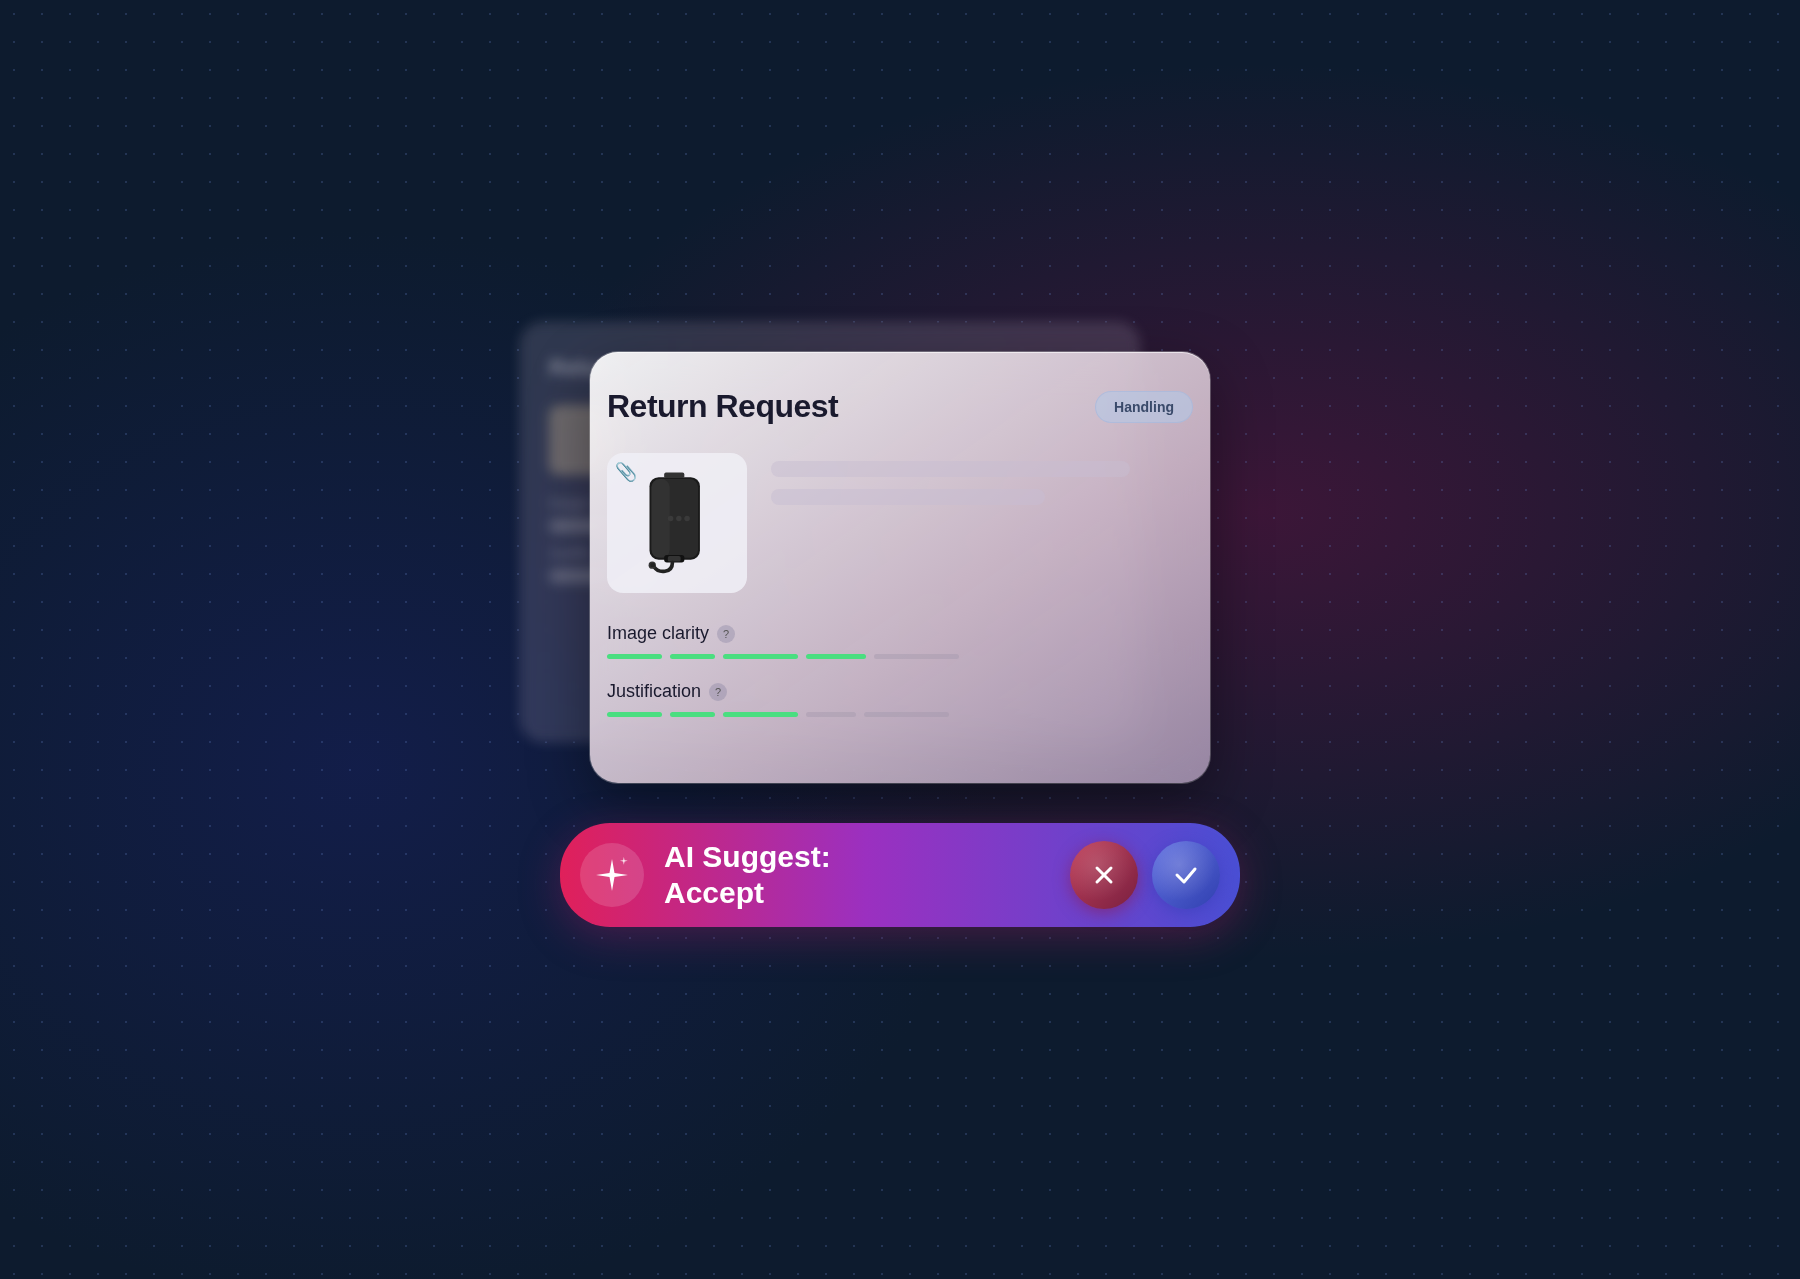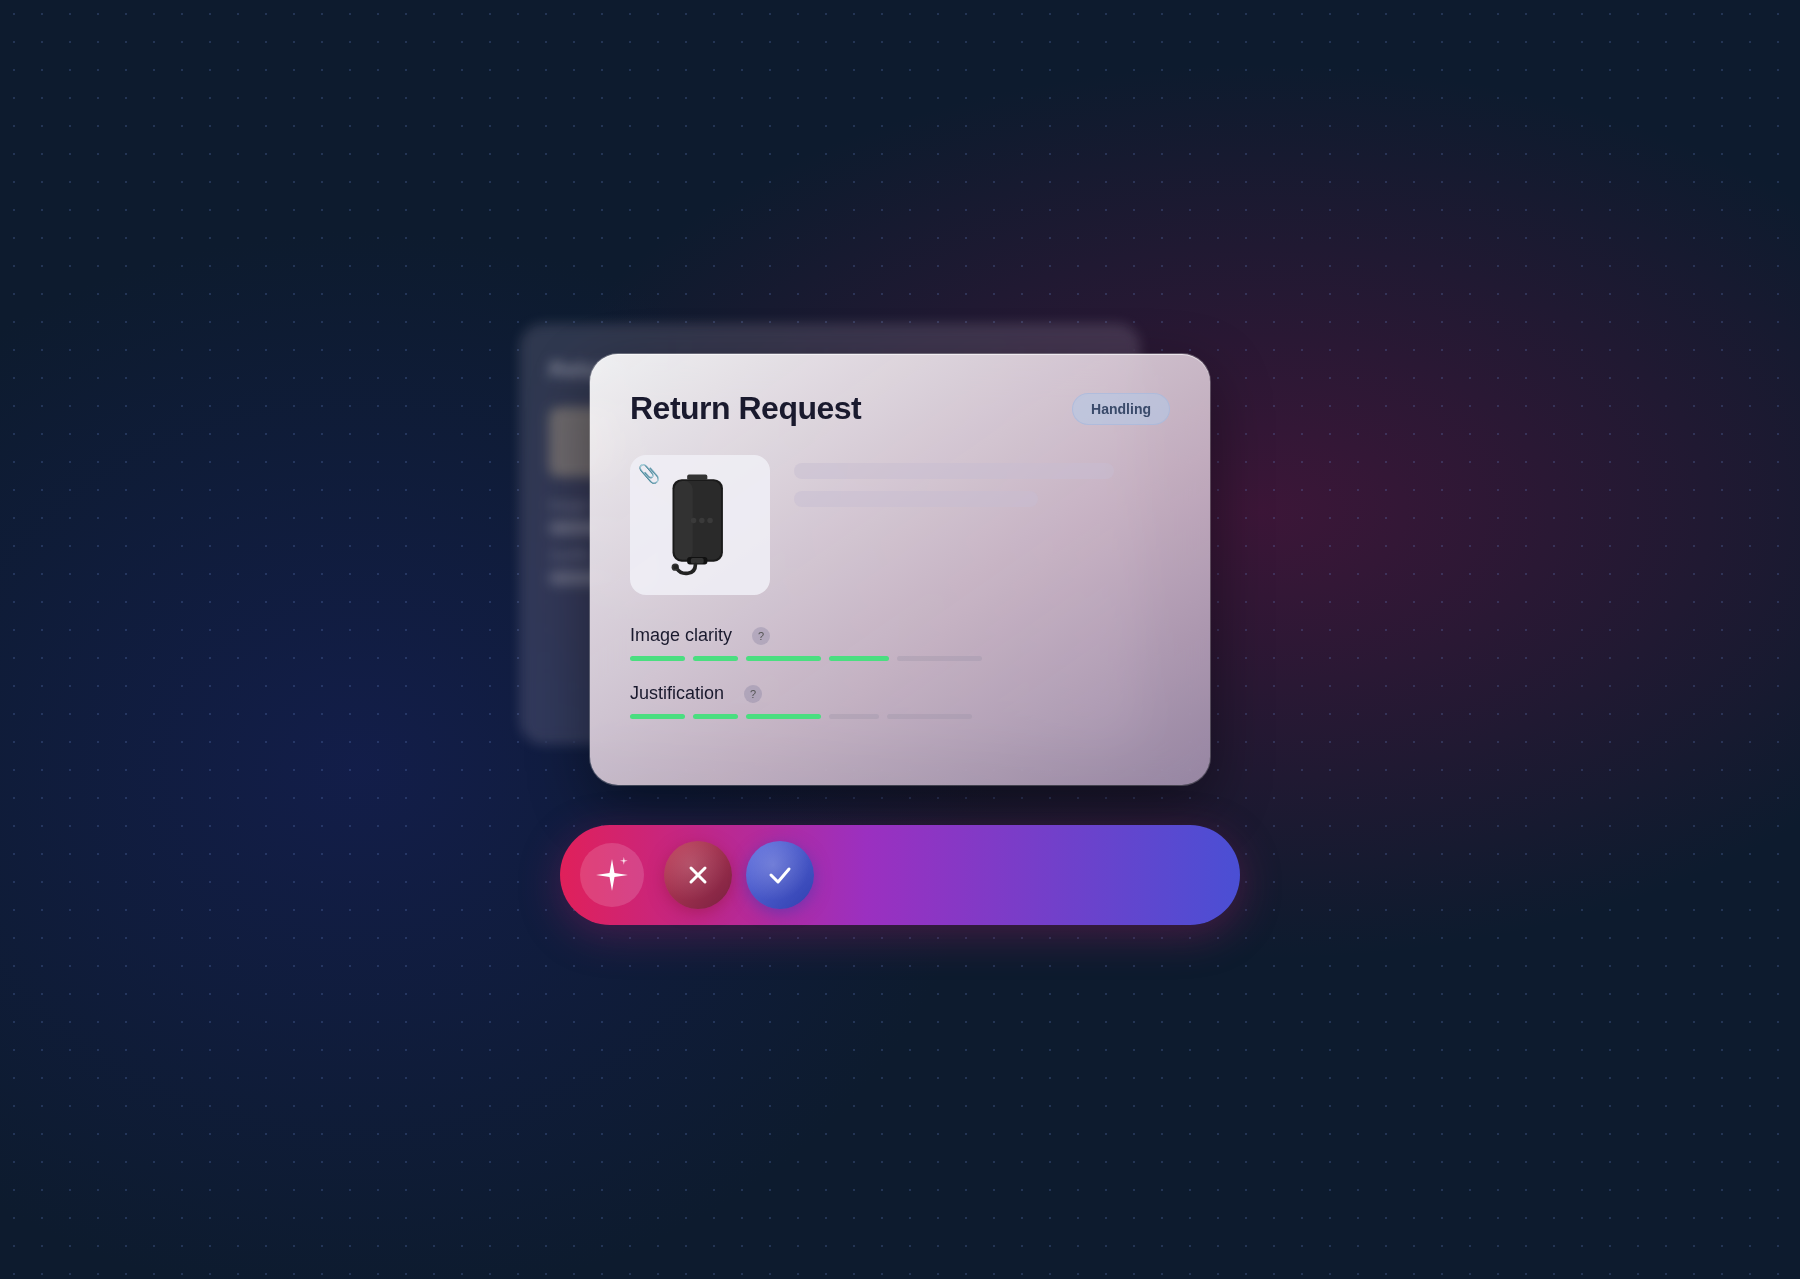--- a/index.html
+++ b/index.html
@@ -85,21 +85,21 @@
       margin-bottom: 8px;
     }
 
     
     .main-card {
       position: relative;
       z-index: 2;
       width: 620px;
       background: linear-gradient(145deg, rgba(255,255,255,0.92) 0%, rgba(220,200,215,0.85) 60%, rgba(190,170,200,0.75) 100%);
       border-radius: 28px;
-      padding: 36px 40px 44px;
+      padding: 36px 17px 44px;
       box-shadow:
         0 20px 60px rgba(0,0,0,0.4),
         0 0 0 1px rgba(255,255,255,0.3),
         inset 0 1px 0 rgba(255,255,255,0.6);
       backdrop-filter: blur(20px);
     }
 
     .card-header {
       display: flex;
       align-items: center;
@@ -176,21 +176,21 @@
     .info-bar.medium { width: 65%; }
 
     
     .metric-row {
       margin-bottom: 22px;
     }
 
     .metric-label {
       display: flex;
       align-items: center;
-      gap: 20px;
+      gap: 8px;
       margin-bottom: 10px;
     }
 
     .metric-label-text {
       font-size: 18px;
       font-weight: 500;
       color: #1a1a2e;
     }
 
     .help-icon {
@@ -378,20 +378,26 @@
 
     <div class="ai-icon-wrap">
       <svg width="40" height="40" viewBox="0 0 40 40" fill="none">
 
         <path d="M20 4 L22.5 18 L36 20 L22.5 22 L20 36 L17.5 22 L4 20 L17.5 18 Z" fill="white"></path>
 
         <path d="M31 7 L32 12 L37 13 L32 14 L31 19 L30 14 L25 13 L30 12 Z" fill="white" opacity="0.9" transform="scale(0.65) translate(18, -4)"></path>
       </svg>
     </div>
 
+    <div class="ai-text">
+      <span>
+        <span>AI Suggest:</span><br>
+        <span>Accept</span>
+      </span>
+    </div>
 
     <div class="ai-actions">
       <button class="action-btn reject-btn" aria-label="Reject">
         <svg width="28" height="28" viewBox="0 0 28 28">
           <line x1="7" y1="7" x2="21" y2="21" stroke="white" stroke-width="3" stroke-linecap="round"></line>
           <line x1="21" y1="7" x2="7" y2="21" stroke="white" stroke-width="3" stroke-linecap="round"></line>
         </svg>
       </button>
       <button class="action-btn accept-btn" aria-label="Accept">
         <svg width="28" height="28" viewBox="0 0 28 28">

